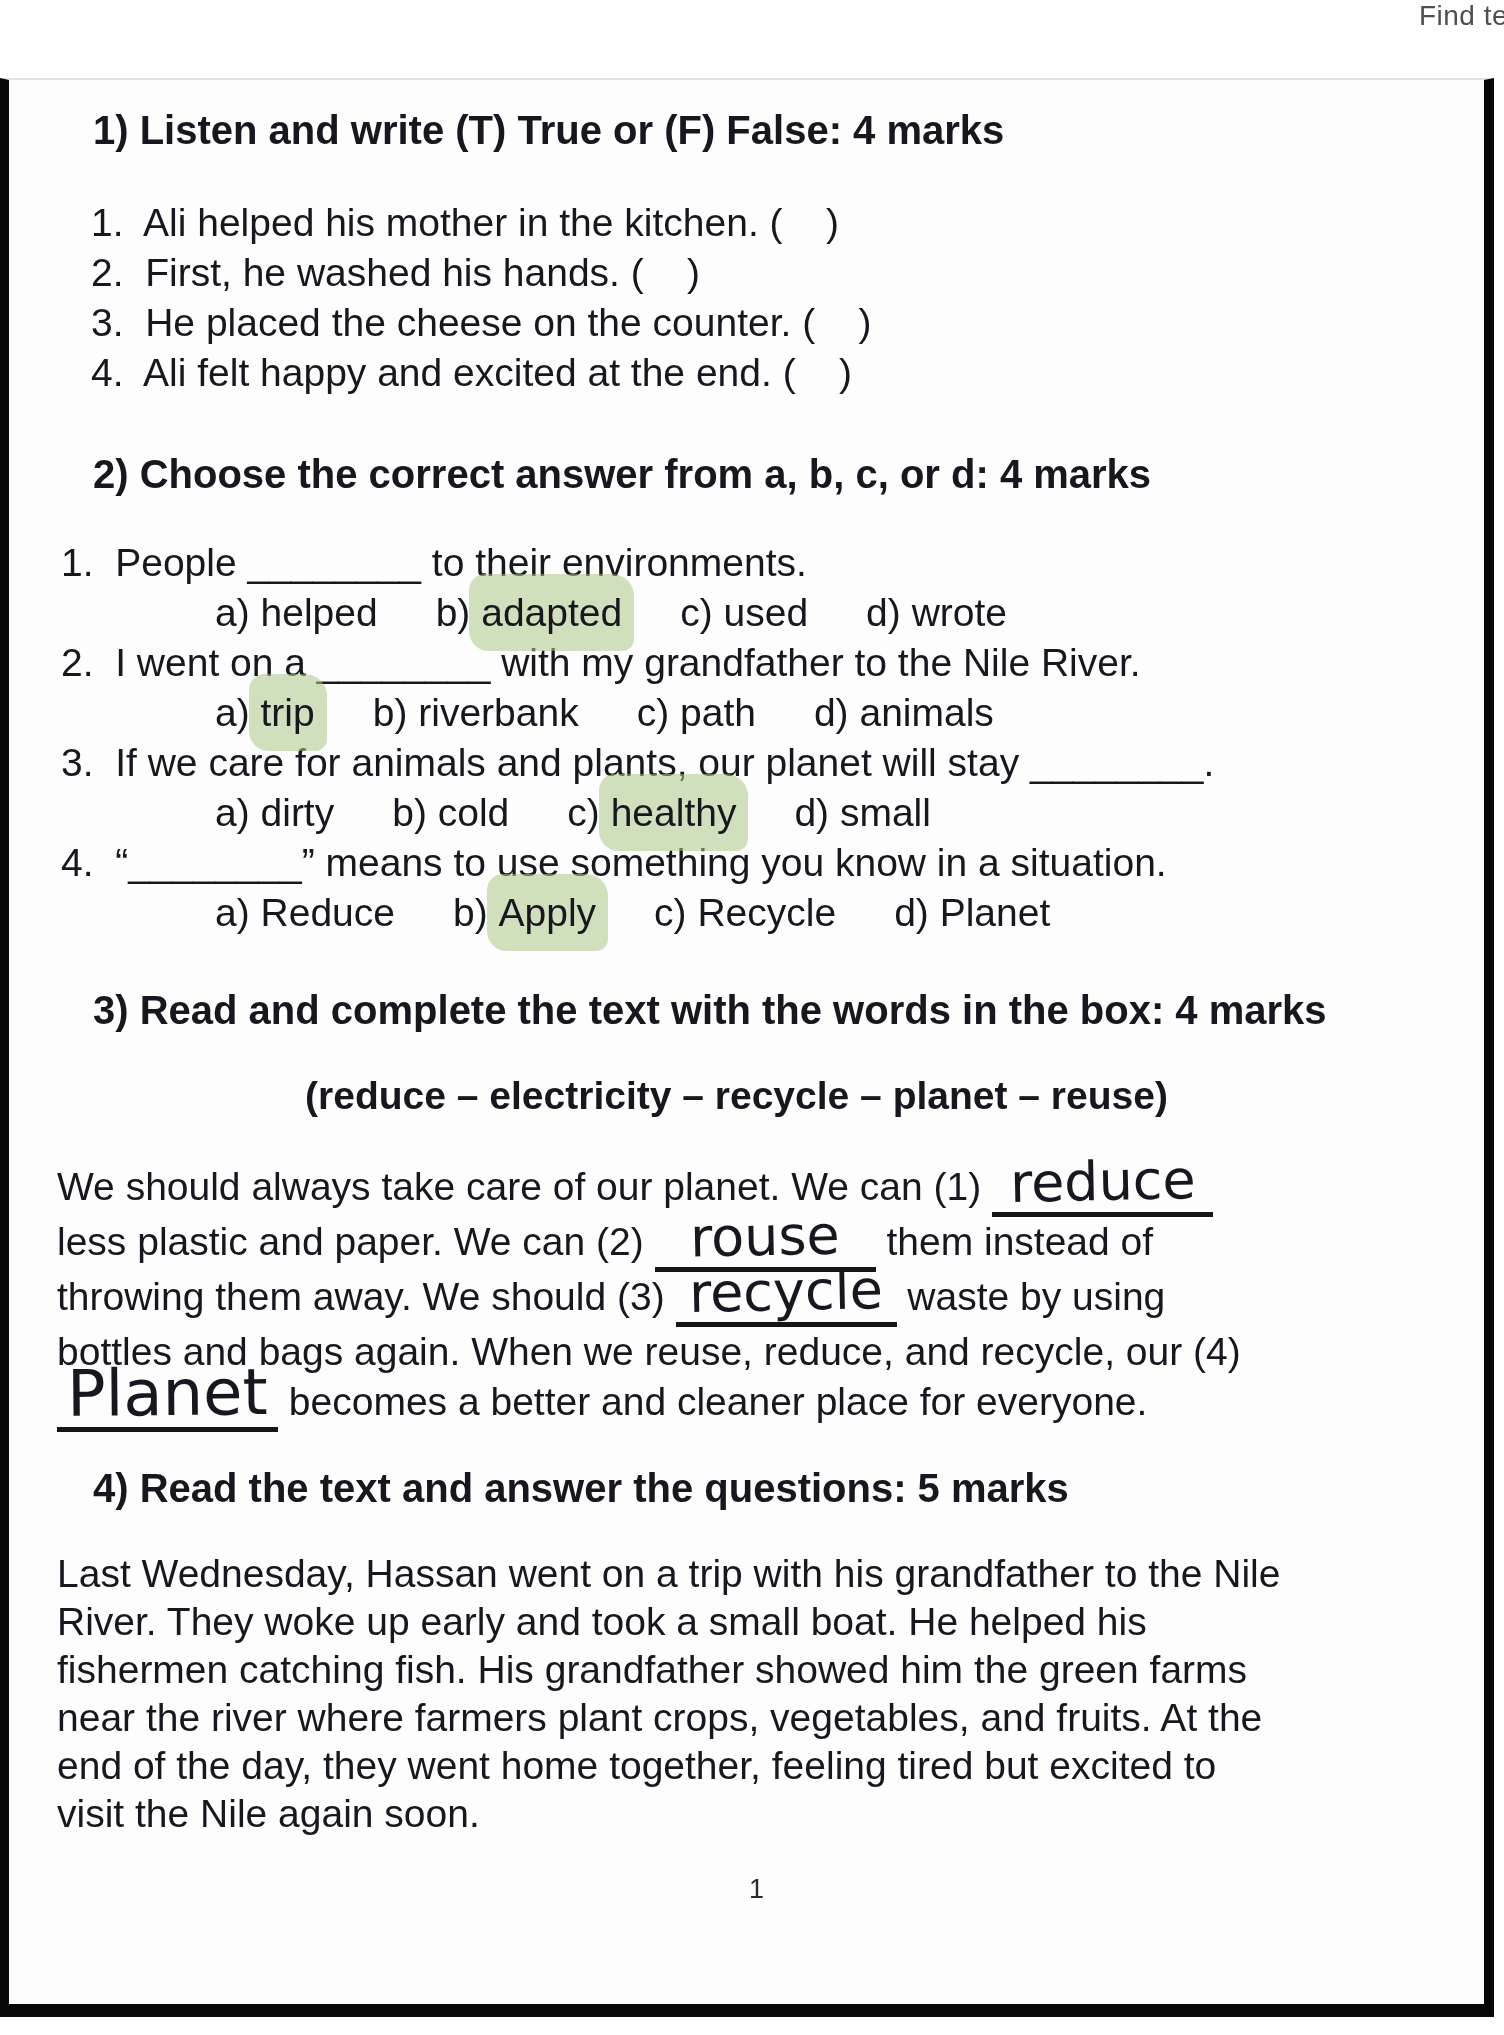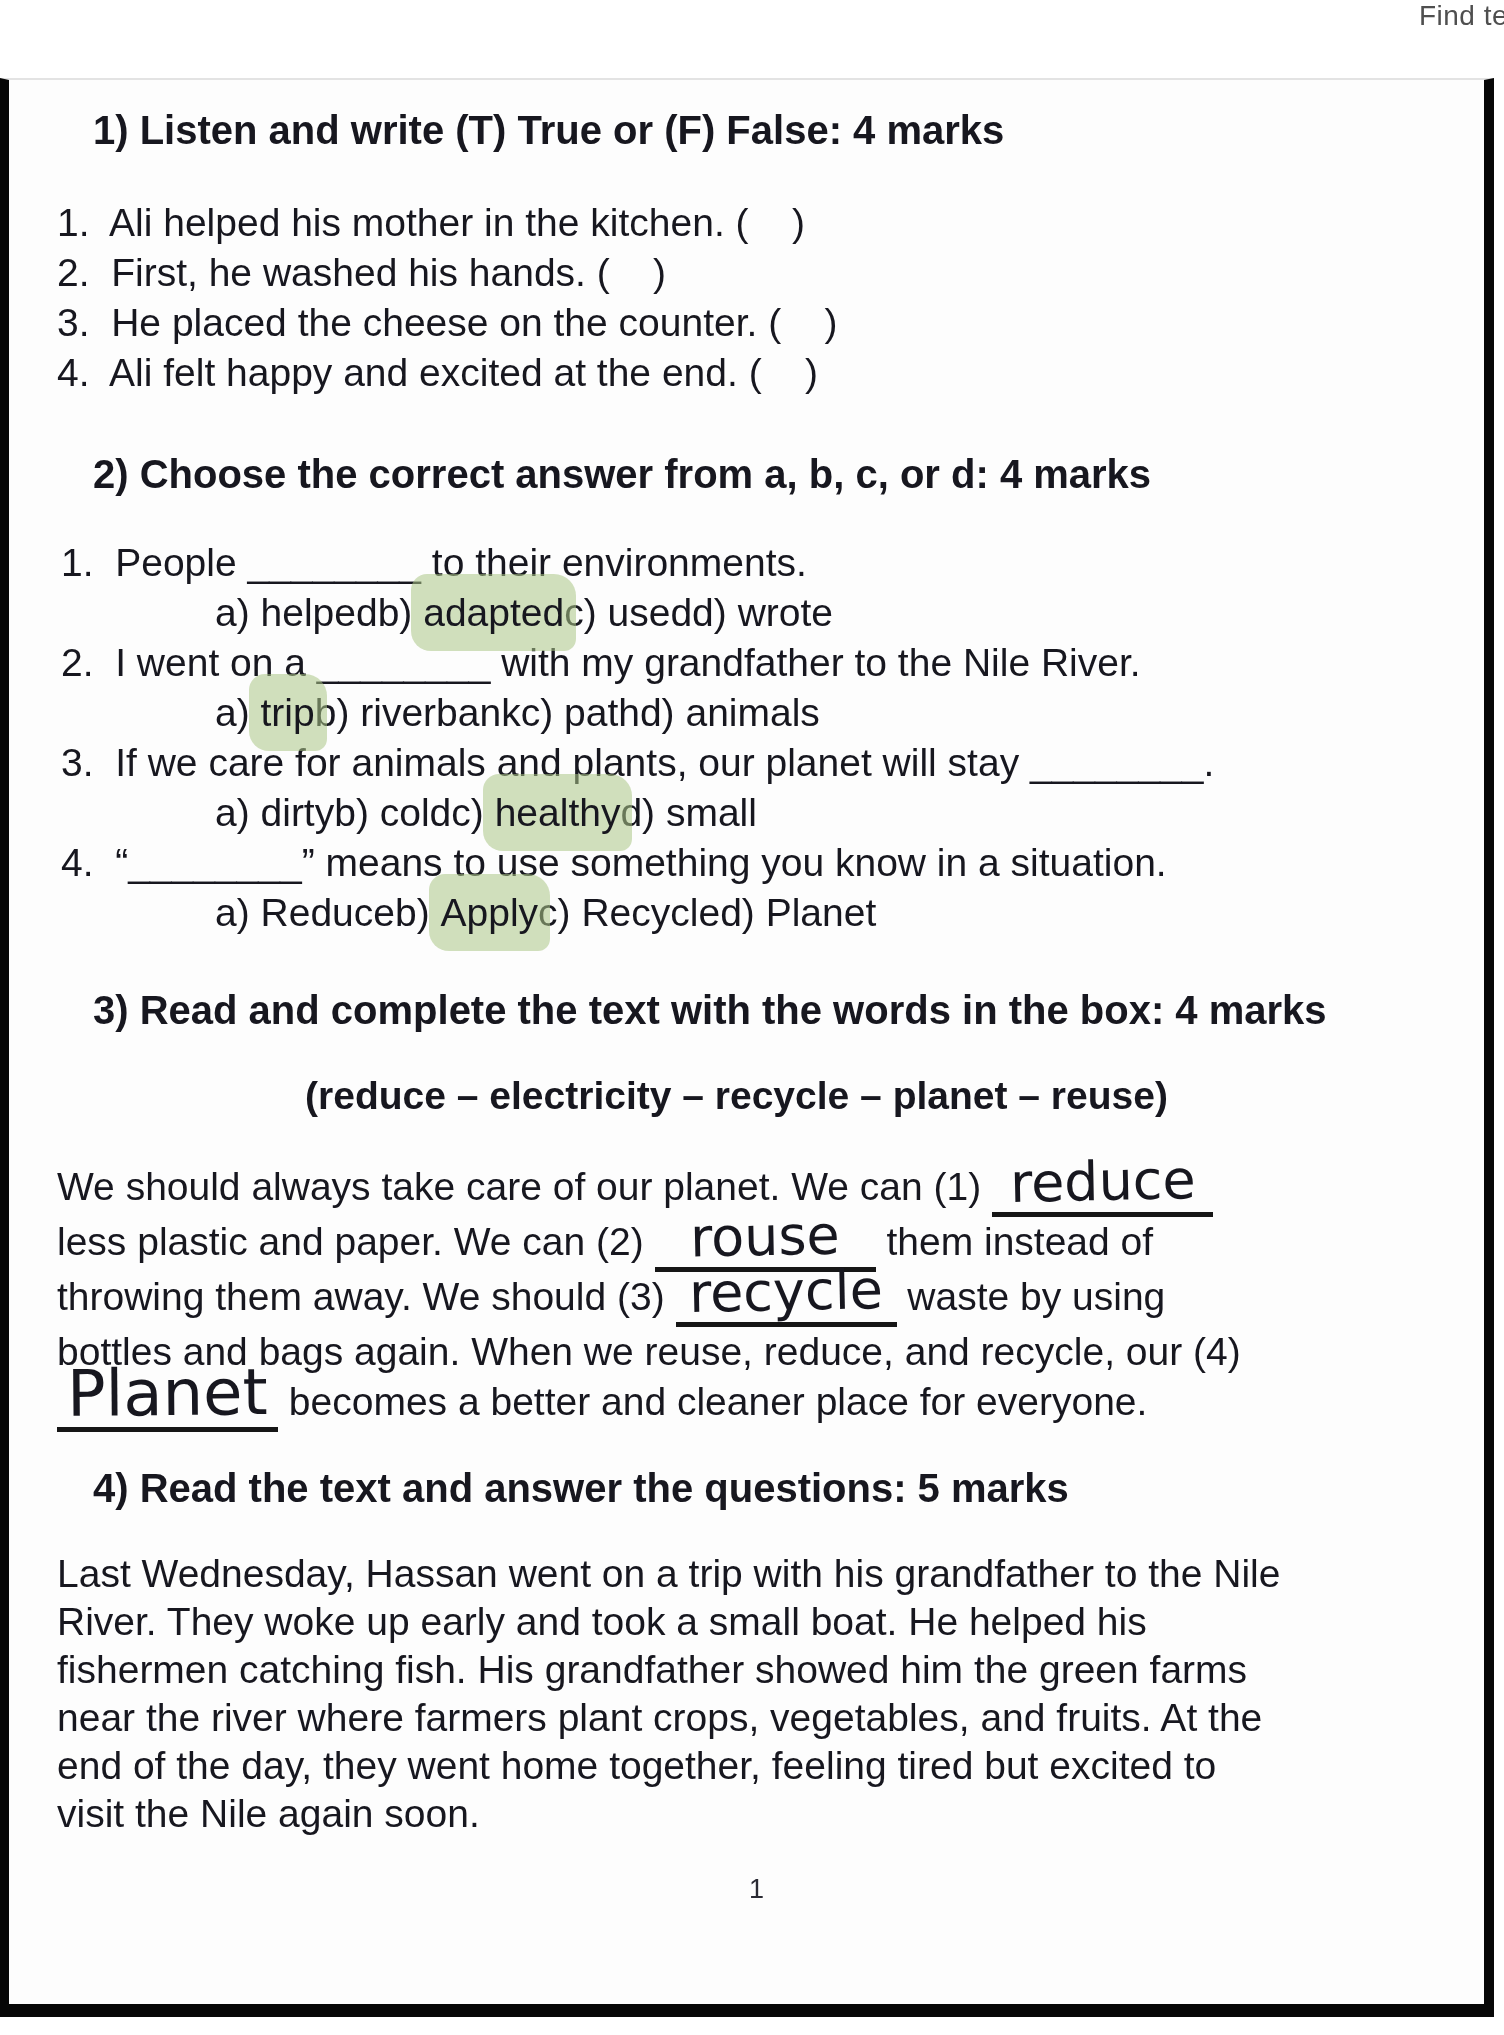--- a/index.html
+++ b/index.html
@@ -27,23 +27,23 @@
     border-top:2px solid #e3e3e3;
     box-sizing:border-box;
     overflow:hidden;
   }
   .content{padding:26px 28px 0 48px;font-size:39px;}
   .sec-title{font-size:40px;font-weight:700;margin-left:36px;line-height:48px;}
   #s1-title{margin-bottom:44px;}
   #s2-title{margin-top:52px;margin-bottom:40px;}
   #s3-title{margin-top:48px;margin-bottom:38px;}
   #s4-title{margin-top:32px;margin-bottom:38px;}
-  .tf-item{line-height:50px;margin-left:0;white-space:pre-wrap;}
+  .tf-item{line-height:50px;margin-left:34px;white-space:pre-wrap;}
   .stem{line-height:50px;margin-left:4px;white-space:pre-wrap;}
-  .opts{line-height:50px;margin-left:158px;display:flex;}
+  .opts{line-height:50px;margin-left:158px;display:flex;gap:58px;}
   .opt{white-space:nowrap;}
   .hl{
     background:rgba(171,198,134,0.55);
     border-radius:16px 22px 12px 20px;
     padding:17px 12px;margin:-3px -12px;
     position:relative;
   }
   .hl-tail::after{
     content:"";position:absolute;left:6%;bottom:-24px;
     width:86%;height:32px;

